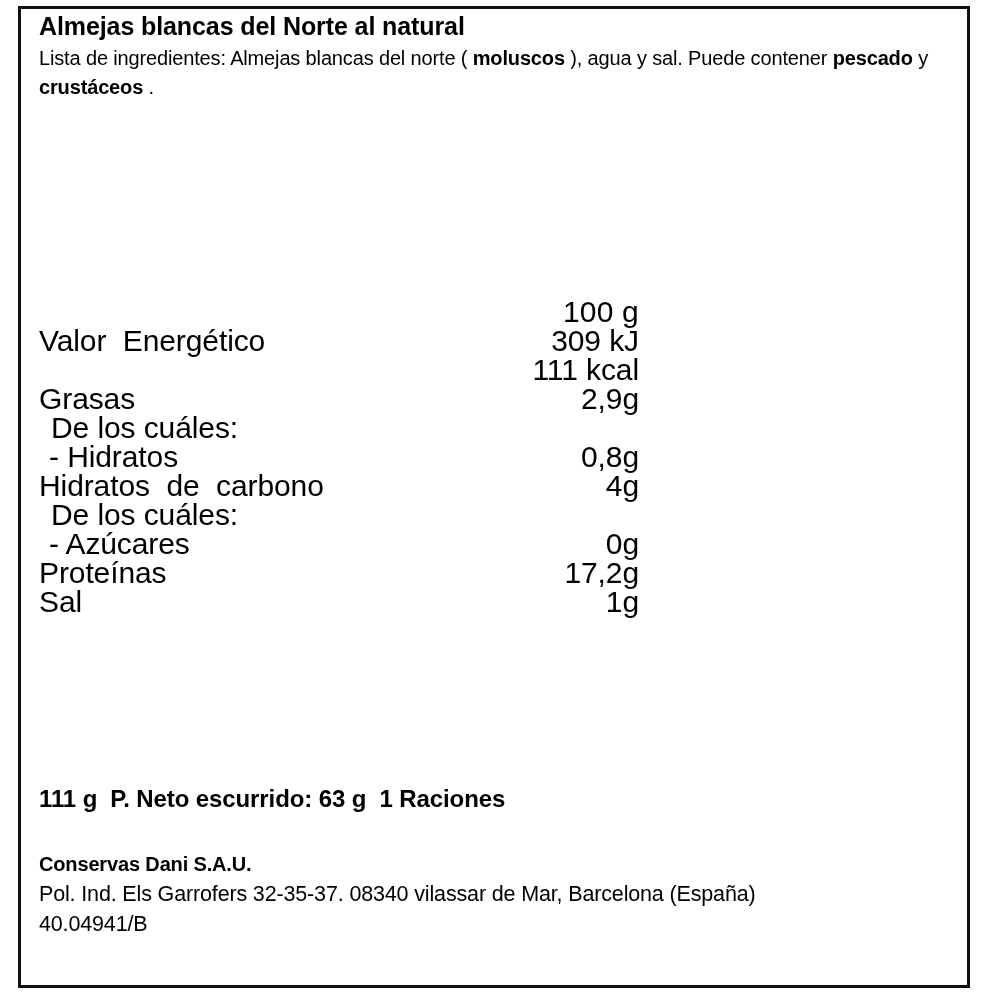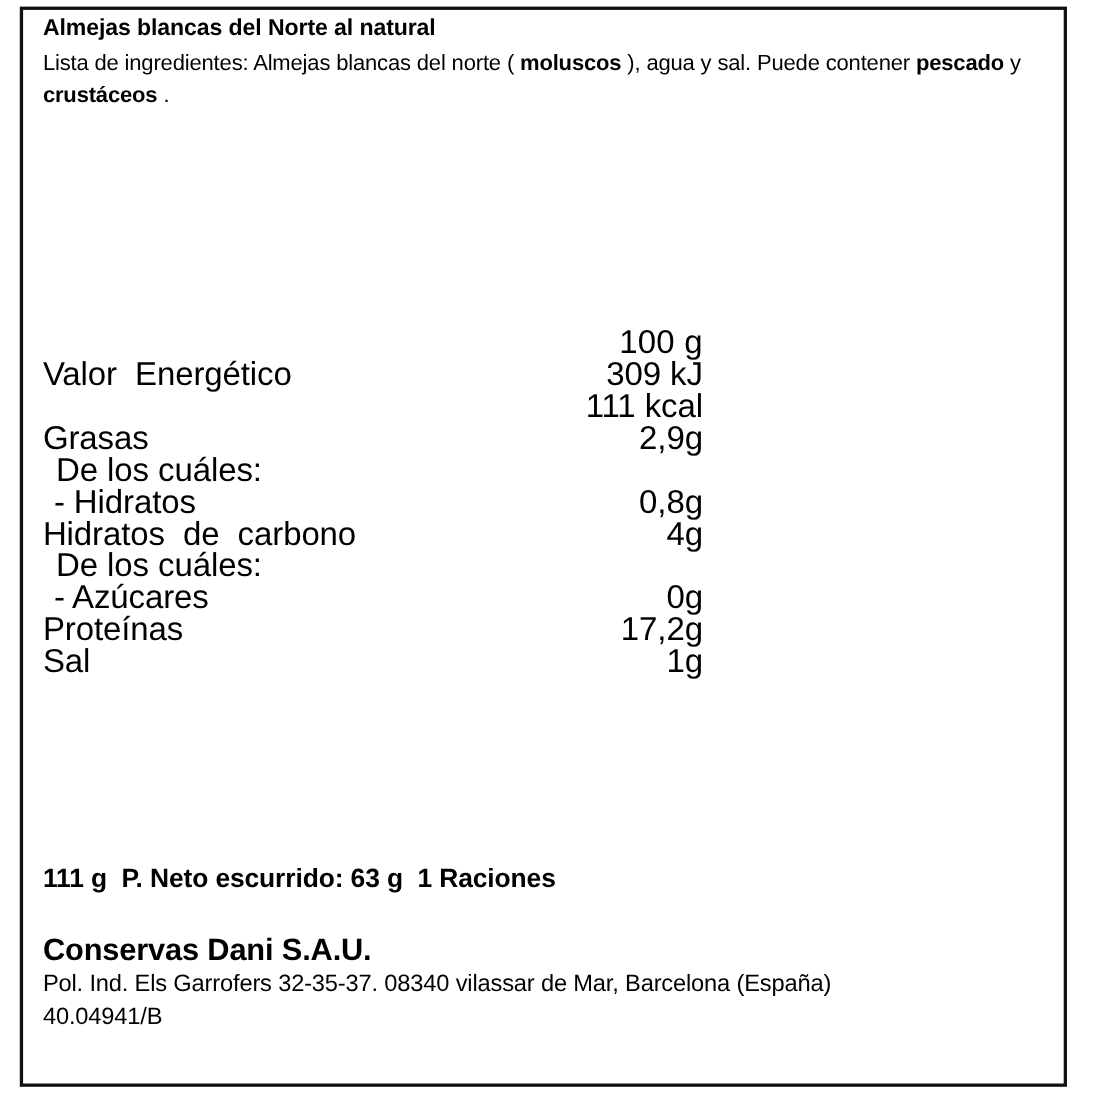--- a/index.html
+++ b/index.html
@@ -31,21 +31,21 @@
     left: 0;
     top: 0;
     right: 0;
     bottom: 0;
     padding: 0px 16px 0 18px;
     box-sizing: border-box;
   }
 
   
   #product-title {
-    font-size: 21px;
+    font-size: 25px;
     font-weight: bold;
     letter-spacing: -0.1px;
     line-height: 30px;
     margin: 2px 0 0 0;
     white-space: nowrap;
   }
 
   
   #ingredients-block {
     font-size: 20px;
@@ -102,21 +102,21 @@
   #manufacturer-block {
     position: absolute;
     left: 18px;
     top: 840px;
     font-size: 21.5px;
     line-height: 30px;
     letter-spacing: -0.15px;
   }
   #manufacturer-name {
     font-weight: bold;
-    font-size: 28px;
+    font-size: 20px;
   }
   .addr-line { white-space: nowrap; }
 </style>
 </head>
 <body>
 
 <div id="label-frame">
   <div class="inner">
 
     <h1 id="product-title">Almejas blancas del Norte al natural</h1>

